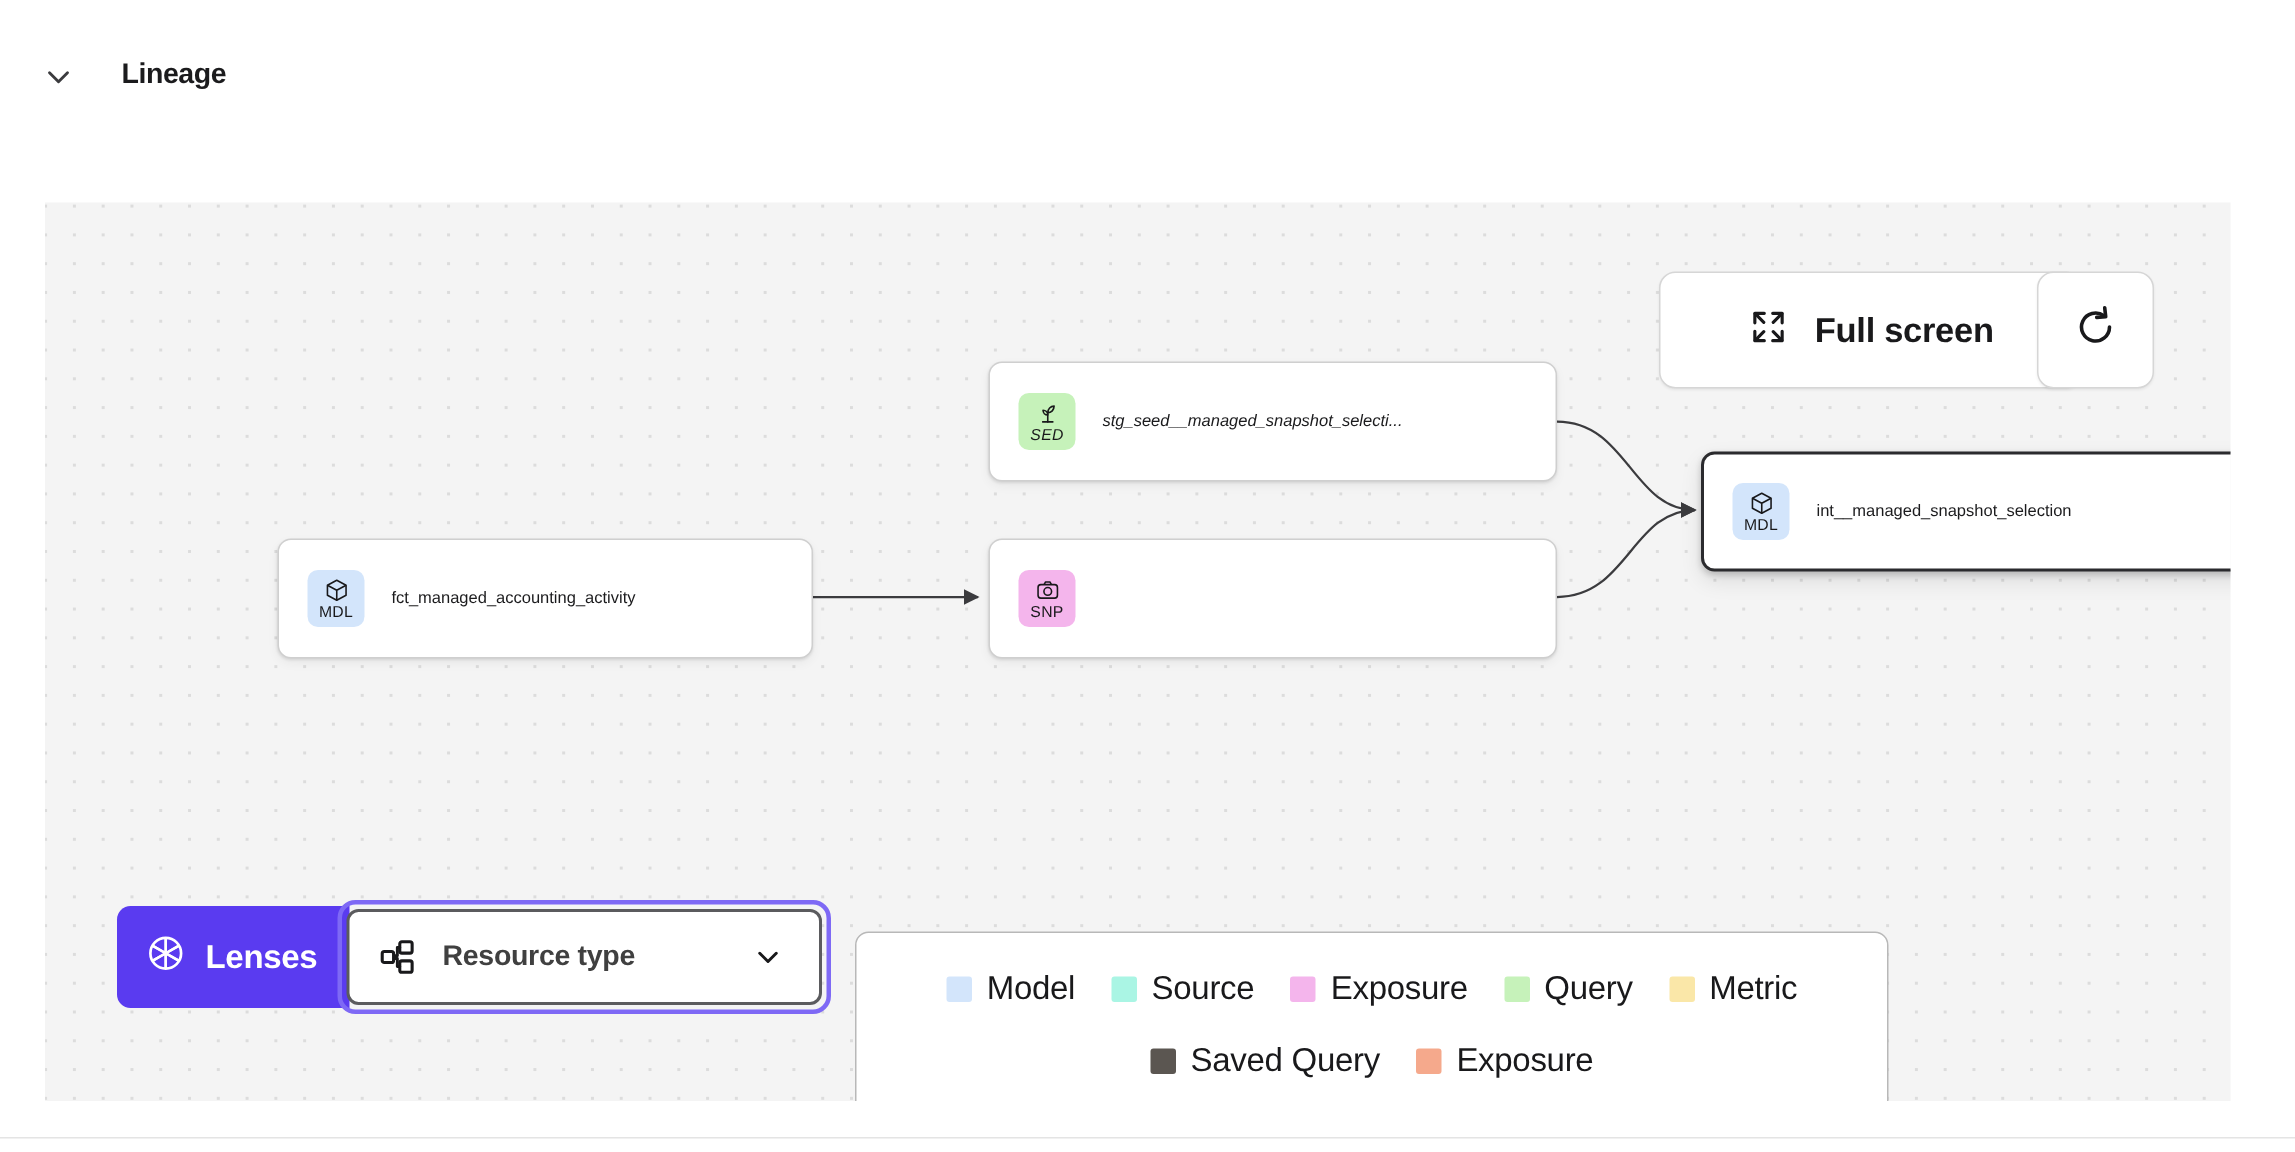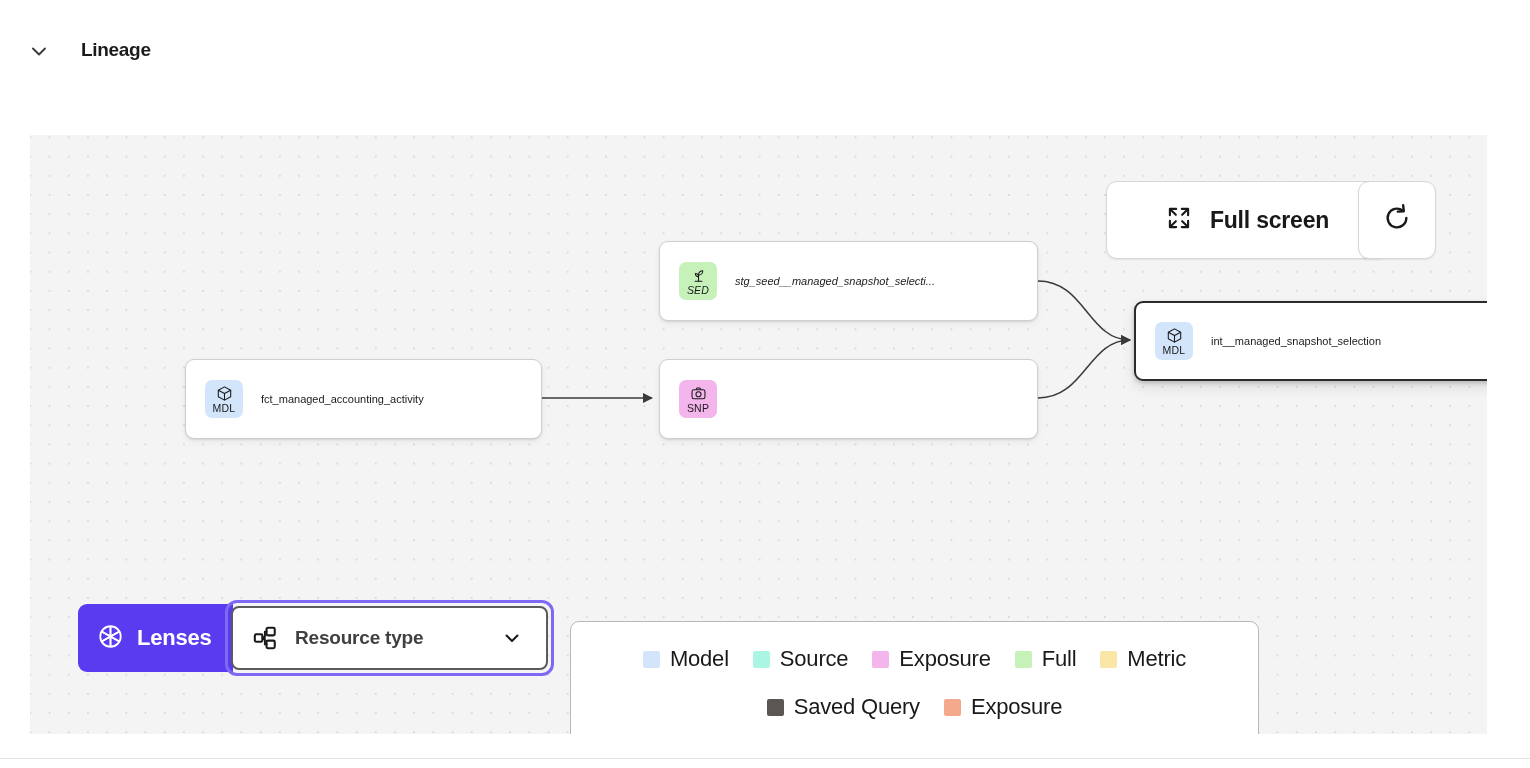--- a/index.html
+++ b/index.html
@@ -402,21 +402,21 @@
         <div class="legend-item">
           <span class="legend-swatch" style="background:#aaf5e4;"></span>
           <span class="legend-text">Source</span>
         </div>
         <div class="legend-item">
           <span class="legend-swatch" style="background:#f4b5ec;"></span>
           <span class="legend-text">Exposure</span>
         </div>
         <div class="legend-item">
           <span class="legend-swatch" style="background:#c6f2ba;"></span>
-          <span class="legend-text">Full</span>
+          <span class="legend-text">Query</span>
         </div>
         <div class="legend-item">
           <span class="legend-swatch" style="background:#fae7a8;"></span>
           <span class="legend-text">Metric</span>
         </div>
       </div>
       <div class="legend-row">
         <div class="legend-item">
           <span class="legend-swatch" style="background:#5b5651;"></span>
           <span class="legend-text">Saved Query</span>

